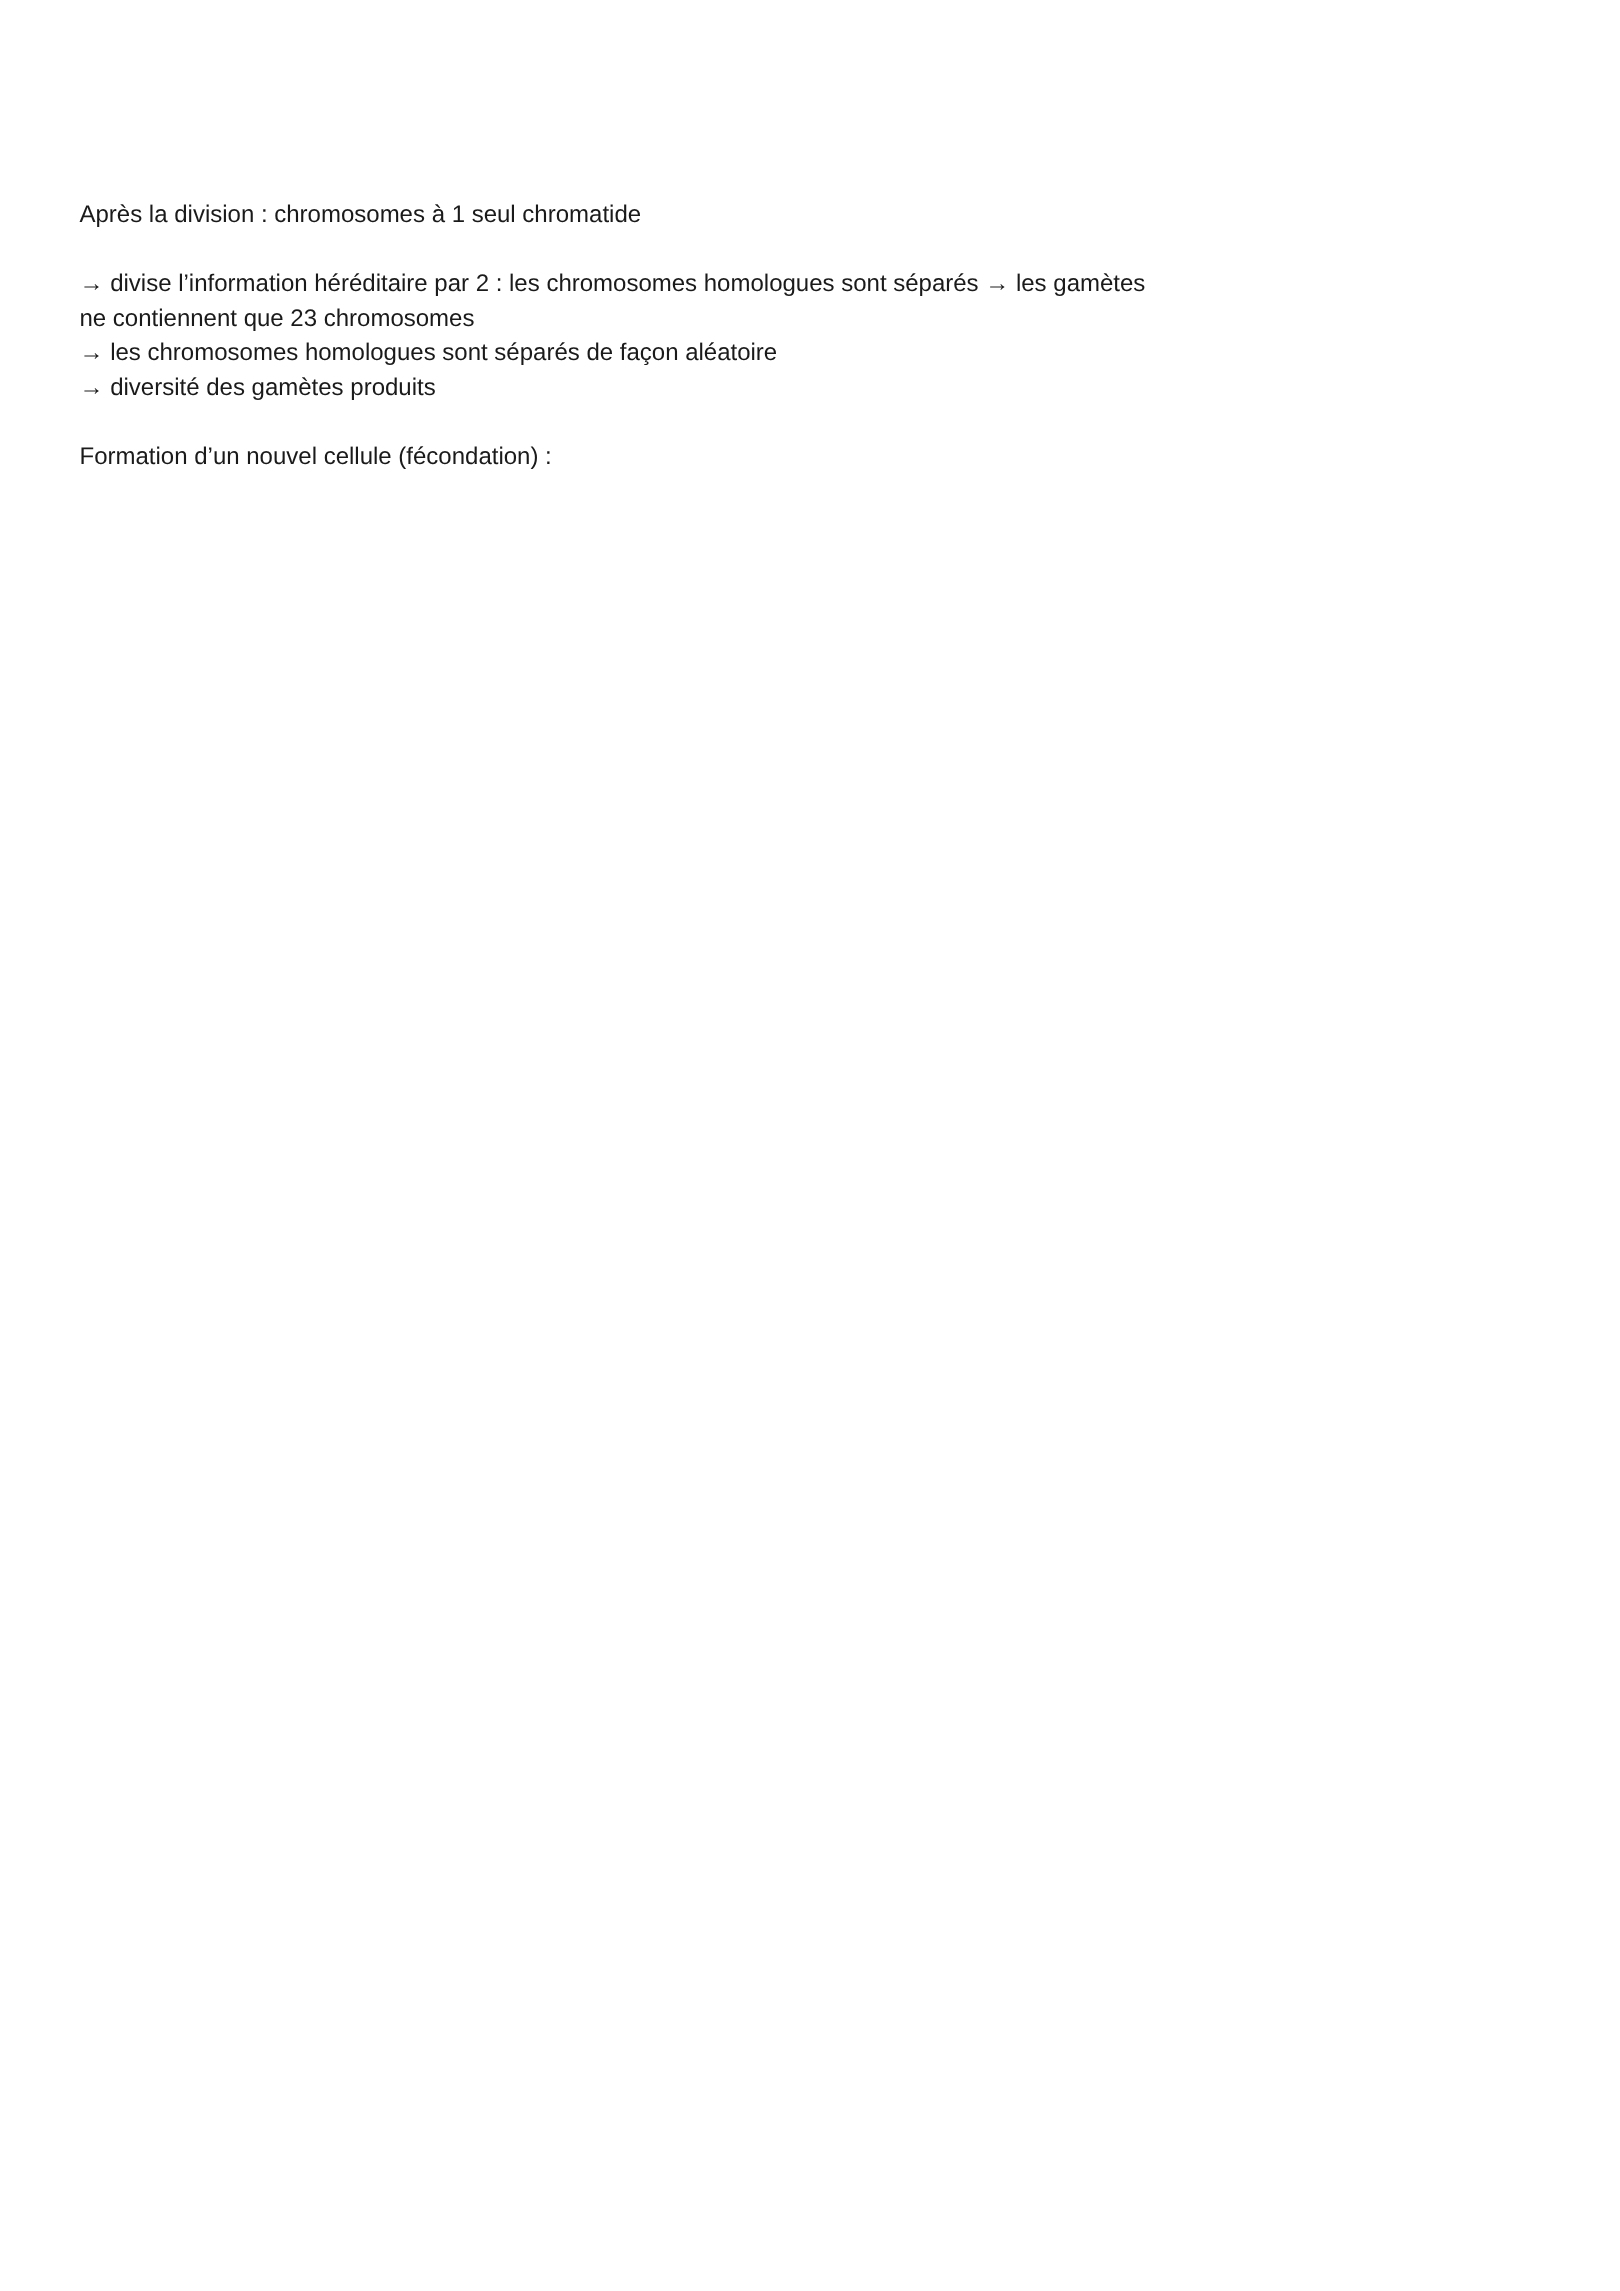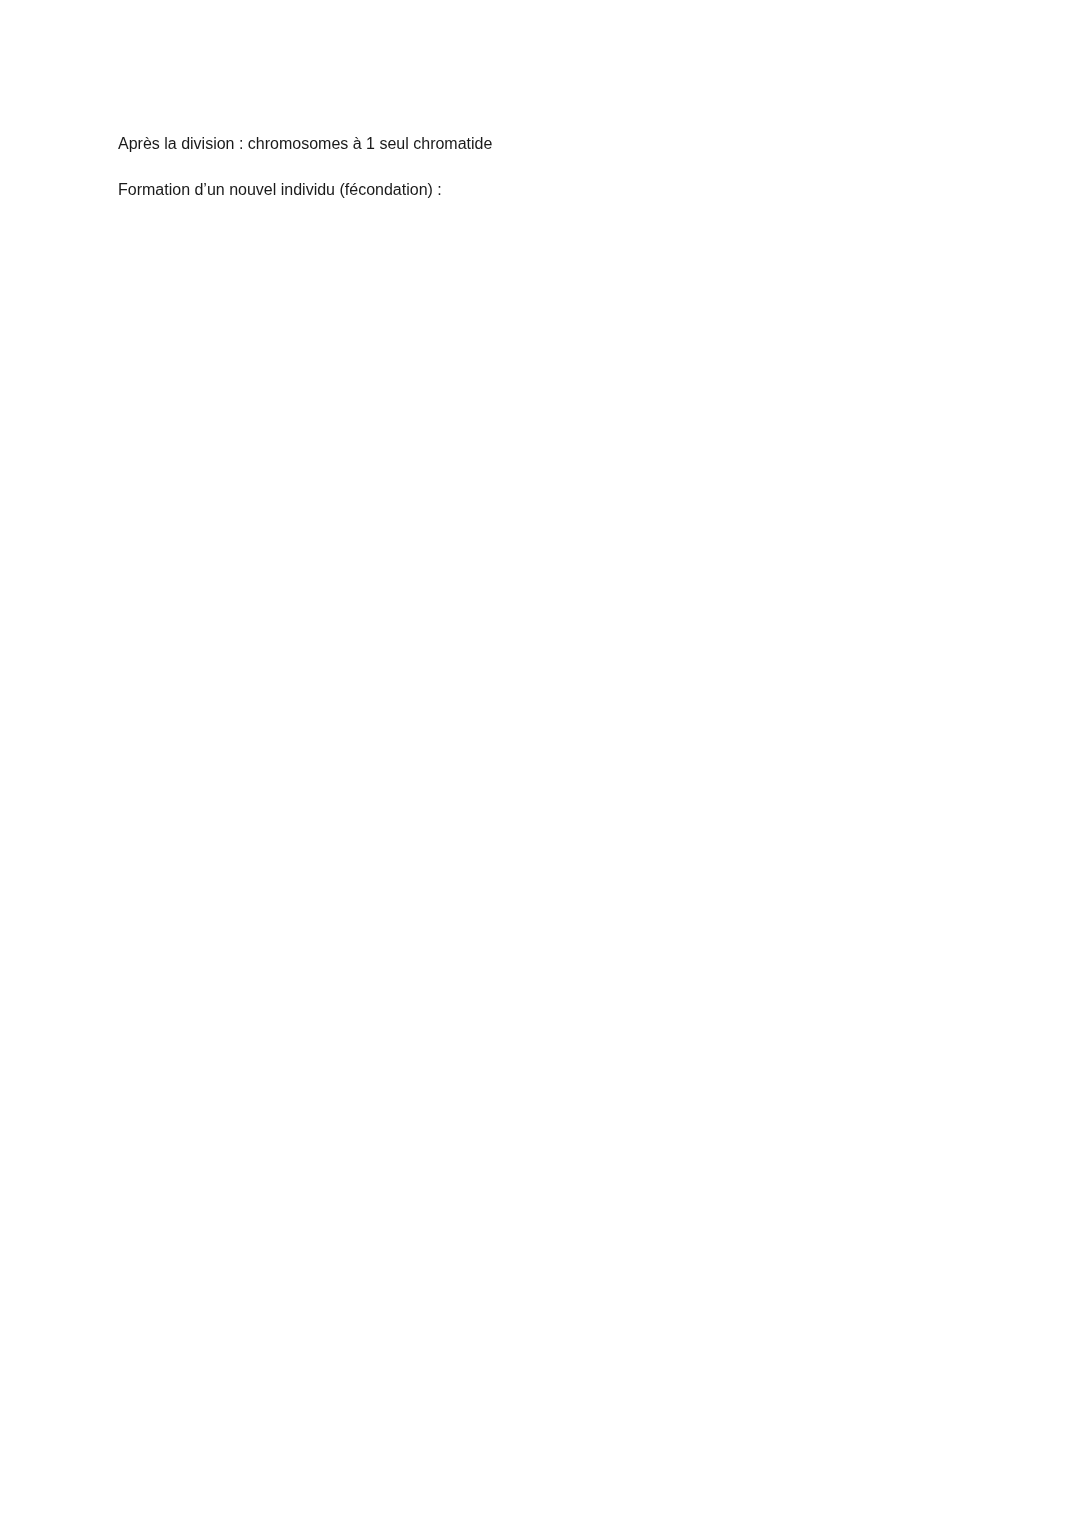--- a/index.html
+++ b/index.html
@@ -6,32 +6,36 @@
   html, body {
     width: 1080px;
     height: 1527px;
     background: #ffffff;
     font-family: "Liberation Sans", sans-serif;
   }
   .page {
     width: 1080px;
     height: 1527px;
     background: #ffffff;
-    padding: 132px 135px 0 118px;
+    padding: 132px 135px 0 53px;
     color: #1a1a1a;
   }
   .doc-body p {
     font-size: 16px;
     line-height: 23px;
     margin: 0 0 23px 0;
     white-space: pre-line;
     color: #1a1a1a;
   }
 </style>
 </head>
 <body>
 
 <div class="page">
   <div class="doc-body">
     <p>Après la division : chromosomes à 1 seul chromatide</p>
-    <p>Formation d’un nouvel individu (fécondation) :</p>
+    <p>→ divise l’information héréditaire par 2 : les chromosomes homologues sont séparés → les gamètes
+ne contiennent que 23 chromosomes
+→ les chromosomes homologues sont séparés de façon aléatoire
+→ diversité des gamètes produits</p>
+    <p>Formation d’un nouvel cellule (fécondation) :</p>
   </div>
 </div>
 
 </body></html>

